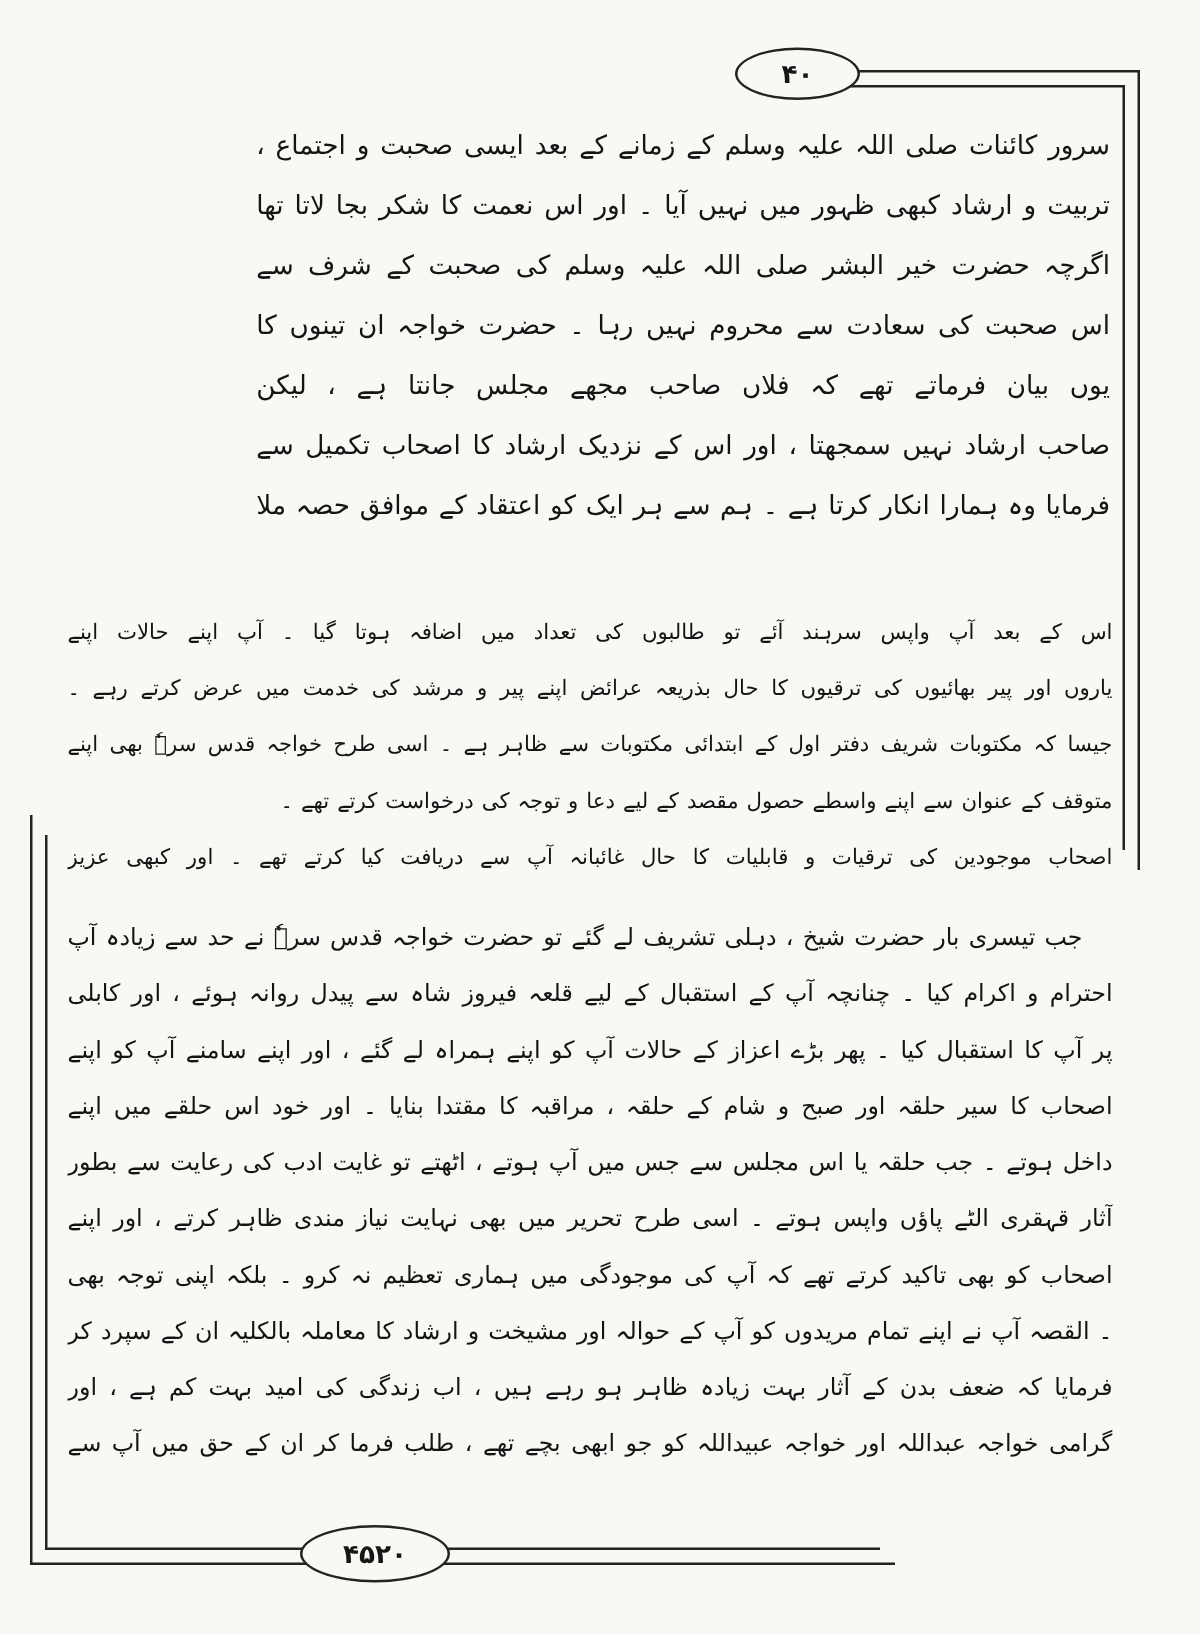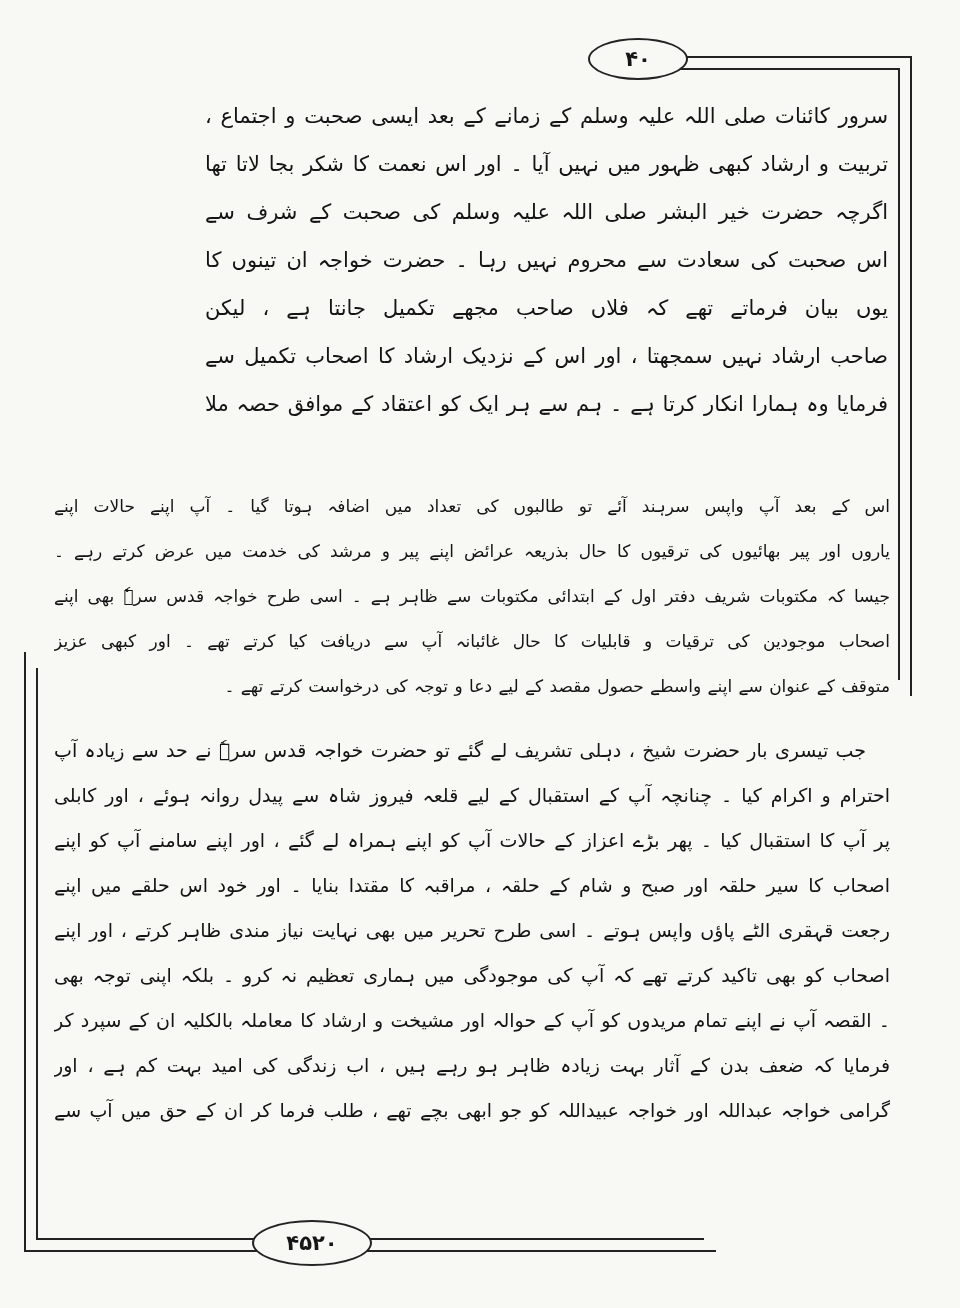--- a/index.html
+++ b/index.html
@@ -58,47 +58,48 @@
   <div class="fline" style="top:68px; left:898px; width:2px; height:612px;"></div>
 
   <div class="fline" style="top:652px; left:24px; width:2px; height:600px;"></div>
   <div class="fline" style="top:668px; left:36px; width:2px; height:572px;"></div>
   <div class="fline" style="top:1250px; left:24px; width:692px; height:2px;"></div>
   <div class="fline" style="top:1238px; left:36px; width:668px; height:2px;"></div>
 
   <div class="cartouche" style="top:38px; left:588px; width:100px; height:42px;">
     <span>۴۰</span>
   </div>
-  <div class="cartouche" style="top:1220px; left:252px; width:120px; height:46px;text-align:right;">
+  <div class="cartouche" style="top:1220px; left:240px; width:120px; height:46px;text-align:right;">
     <span>۴۵۲۰</span>
   </div>
 
   <div class="para para1">
     <div class="tl">سرور کائنات صلی اللہ علیہ وسلم کے زمانے کے بعد ایسی صحبت و اجتماع ، اور ایسی</div>
     <div class="tl">تربیت و ارشاد کبھی ظہور میں نہیں آیا ۔ اور اس نعمت کا شکر بجا لاتا تھا کہ</div>
     <div class="tl">اگرچہ حضرت خیر البشر صلی اللہ علیہ وسلم کی صحبت کے شرف سے مشرف نہیں ہوا ، مگر</div>
     <div class="tl">اس صحبت کی سعادت سے محروم نہیں رہا ۔ حضرت خواجہ ان تینوں کا حال</div>
-    <div class="tl">یوں بیان فرماتے تھے کہ فلاں صاحب مجھے تکمیل جانتا ہے ، لیکن</div>
+    <div class="tl">یوں بیان فرماتے تھے کہ فلاں صاحب مجھے مجلس جانتا ہے ، لیکن</div>
     <div class="tl">صاحب ارشاد نہیں سمجھتا ، اور اس کے نزدیک ارشاد کا اصحاب تکمیل سے</div>
     <div class="tl end">فرمایا وہ ہمارا انکار کرتا ہے ۔ ہم سے ہر ایک کو اعتقاد کے موافق حصہ ملا ۔ “</div>
   </div>
 
   <div class="para para2">
     <div class="tl">اس کے بعد آپ واپس سرہند آئے تو طالبوں کی تعداد میں اضافہ ہوتا گیا ۔ آپ اپنے حالات اپنے</div>
     <div class="tl">یاروں اور پیر بھائیوں کی ترقیوں کا حال بذریعہ عرائض اپنے پیر و مرشد کی خدمت میں عرض کرتے رہے ۔</div>
     <div class="tl">جیسا کہ مکتوبات شریف دفتر اول کے ابتدائی مکتوبات سے ظاہر ہے ۔ اسی طرح خواجہ قدس سرہٗ بھی اپنے</div>
+    <div class="tl end">متوقف کے عنوان سے اپنے واسطے حصول مقصد کے لیے دعا و توجہ کی درخواست کرتے تھے ۔</div>
     <div class="tl">اصحاب موجودین کی ترقیات و قابلیات کا حال غائبانہ آپ سے دریافت کیا کرتے تھے ۔ اور کبھی عزیز</div>
-    <div class="tl end">متوقف کے عنوان سے اپنے واسطے حصول مقصد کے لیے دعا و توجہ کی درخواست کرتے تھے ۔</div>
   </div>
 
   <div class="para para3">
     <div class="tl indent">جب تیسری بار حضرت شیخ ، دہلی تشریف لے گئے تو حضرت خواجہ قدس سرہٗ نے حد سے زیادہ آپ کا</div>
     <div class="tl">احترام و اکرام کیا ۔ چنانچہ آپ کے استقبال کے لیے قلعہ فیروز شاہ سے پیدل روانہ ہوئے ، اور کابلی دروازہ</div>
     <div class="tl">پر آپ کا استقبال کیا ۔ پھر بڑے اعزاز کے حالات آپ کو اپنے ہمراہ لے گئے ، اور اپنے سامنے آپ کو اپنے</div>
     <div class="tl">اصحاب کا سیر حلقہ اور صبح و شام کے حلقہ ، مراقبہ کا مقتدا بنایا ۔ اور خود اس حلقے میں اپنے مسترشدوں کی طرح</div>
-    <div class="tl">رجعت قہقری الٹے پاؤں واپس ہوتے ۔ اسی طرح تحریر میں بھی نہایت نیاز مندی ظاہر کرتے ، اور اپنے</div>
+    <div class="tl">داخل ہوتے ۔ جب حلقہ یا اس مجلس سے جس میں آپ ہوتے ، اٹھتے تو غایت ادب کی رعایت سے بطور</div>
+    <div class="tl">آثار قہقری الٹے پاؤں واپس ہوتے ۔ اسی طرح تحریر میں بھی نہایت نیاز مندی ظاہر کرتے ، اور اپنے</div>
     <div class="tl">اصحاب کو بھی تاکید کرتے تھے کہ آپ کی موجودگی میں ہماری تعظیم نہ کرو ۔ بلکہ اپنی توجہ بھی ہماری طرف نہ رکھو</div>
     <div class="tl">۔ القصہ آپ نے اپنے تمام مریدوں کو آپ کے حوالہ اور مشیخت و ارشاد کا معاملہ بالکلیہ ان کے سپرد کر دیا ۔</div>
     <div class="tl">فرمایا کہ ضعف بدن کے آثار بہت زیادہ ظاہر ہو رہے ہیں ، اب زندگی کی امید بہت کم ہے ، اور فرزندان</div>
     <div class="tl end">گرامی خواجہ عبداللہ اور خواجہ عبیداللہ کو جو ابھی بچے تھے ، طلب فرما کر ان کے حق میں آپ سے توجہ کی خواہش</div>
   </div>
 
 </div>
 
 </body></html>

